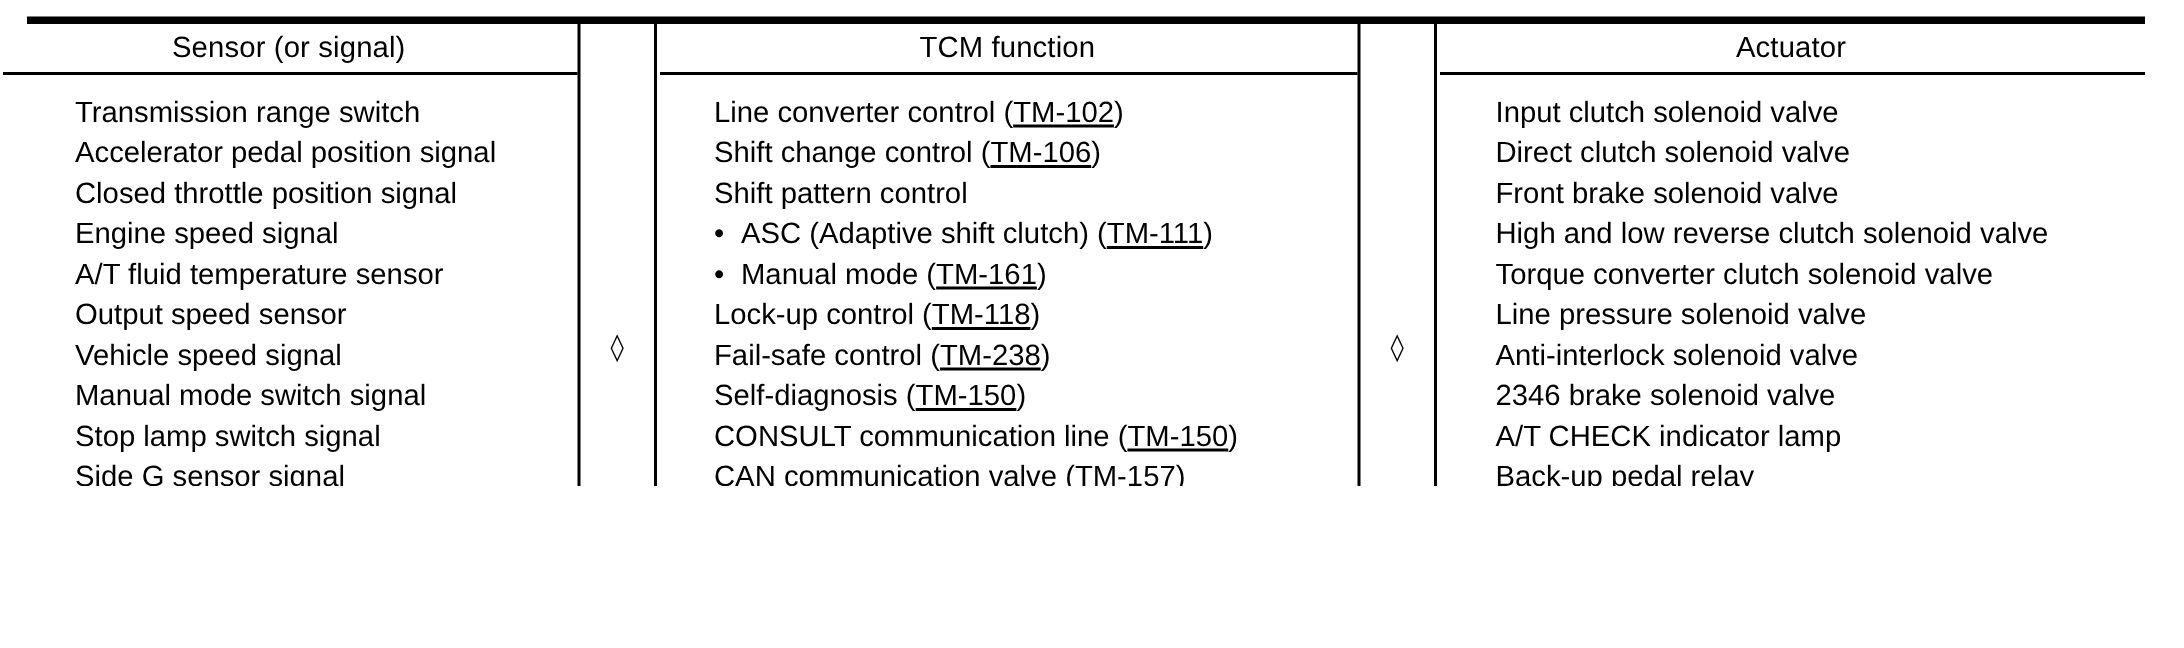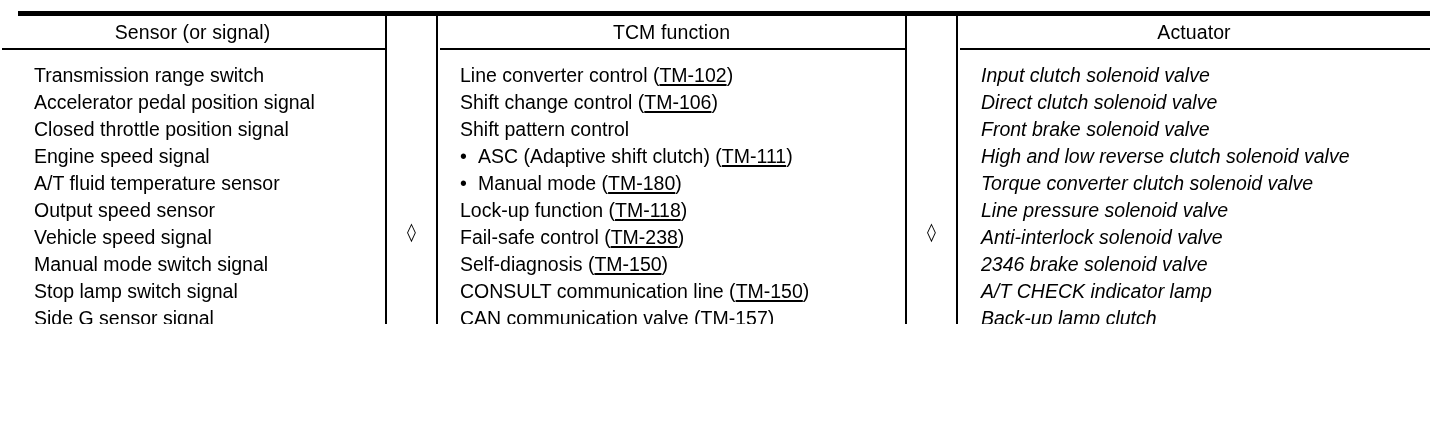--- a/index.html
+++ b/index.html
@@ -84,34 +84,33 @@
     position: absolute;
     left: 2px;
     right: 0px;
     bottom: 0;
     height: 2px;
     background: #000000;
   }
 
   
   .bcell {
-    padding: 12px 0 0 0;
+    padding: 12px 0 0 16px;
     font-size: 19.5px;
     line-height: 27px;
     white-space: nowrap;
   }
   .bcell .pad {
     padding-left: 34px;
   }
   .bcell.col2 .pad {
     padding-left: 22px;
   }
   .bcell.col3 .pad {
     padding-left: 23px;
-    font-style: italic;
   }
 
   .row-line {
     height: 27px;
     overflow: visible;
   }
 
   .bullet-line {
     display: flex;
     align-items: baseline;
@@ -206,25 +205,25 @@
           <span>Shift pattern control</span>
         </div>
 
         <div class="row-line bullet-line">
           <span class="bullet-dot">•</span>
           <span><span>ASC (Adaptive shift clutch) (</span><span class="ref">TM-111</span><span>)</span></span>
         </div>
 
         <div class="row-line bullet-line">
           <span class="bullet-dot">•</span>
-          <span><span>Manual mode (</span><span class="ref">TM-180</span><span>)</span></span>
-        </div>
-
-        <div class="row-line">
-          <span>Lock-up function (</span><span class="ref">TM-118</span><span>)</span>
+          <span><span>Manual mode (</span><span class="ref">TM-161</span><span>)</span></span>
+        </div>
+
+        <div class="row-line">
+          <span>Lock-up control (</span><span class="ref">TM-118</span><span>)</span>
         </div>
 
         <div class="row-line">
           <span>Fail-safe control (</span><span class="ref">TM-238</span><span>)</span>
         </div>
 
         <div class="row-line">
           <span>Self-diagnosis (</span><span class="ref">TM-150</span><span>)</span>
         </div>
 
@@ -247,21 +246,21 @@
       <div class="pad">
         <div class="row-line">Input clutch solenoid valve</div>
         <div class="row-line">Direct clutch solenoid valve</div>
         <div class="row-line">Front brake solenoid valve</div>
         <div class="row-line">High and low reverse clutch solenoid valve</div>
         <div class="row-line">Torque converter clutch solenoid valve</div>
         <div class="row-line">Line pressure solenoid valve</div>
         <div class="row-line">Anti-interlock solenoid valve</div>
         <div class="row-line">2346 brake solenoid valve</div>
         <div class="row-line">A/T CHECK indicator lamp</div>
-        <div class="row-line">Back-up lamp clutch</div>
+        <div class="row-line">Back-up pedal relay</div>
         <div class="row-line">Starter relay</div>
       </div>
     </div>
 
     <div class="col"></div>
 
   </div>
 </div>
 
 </body></html>

